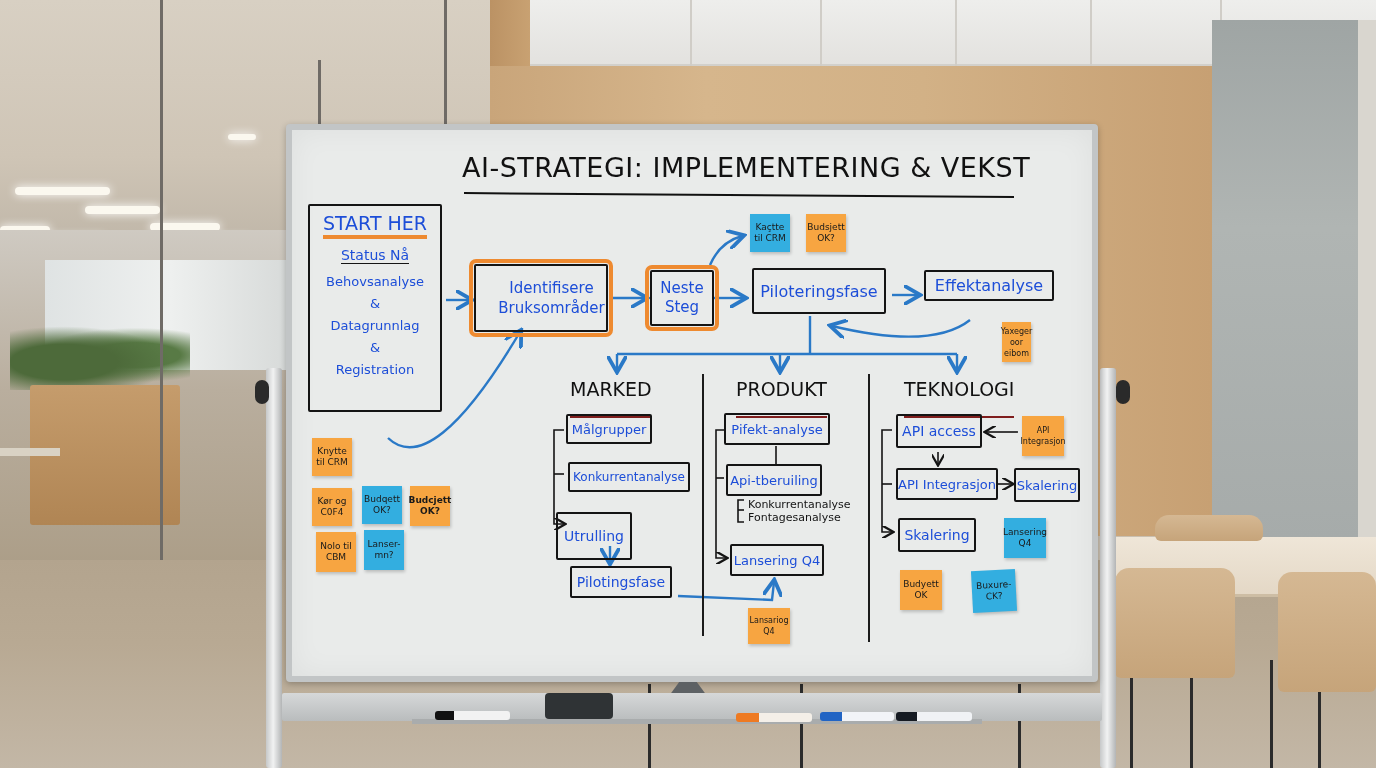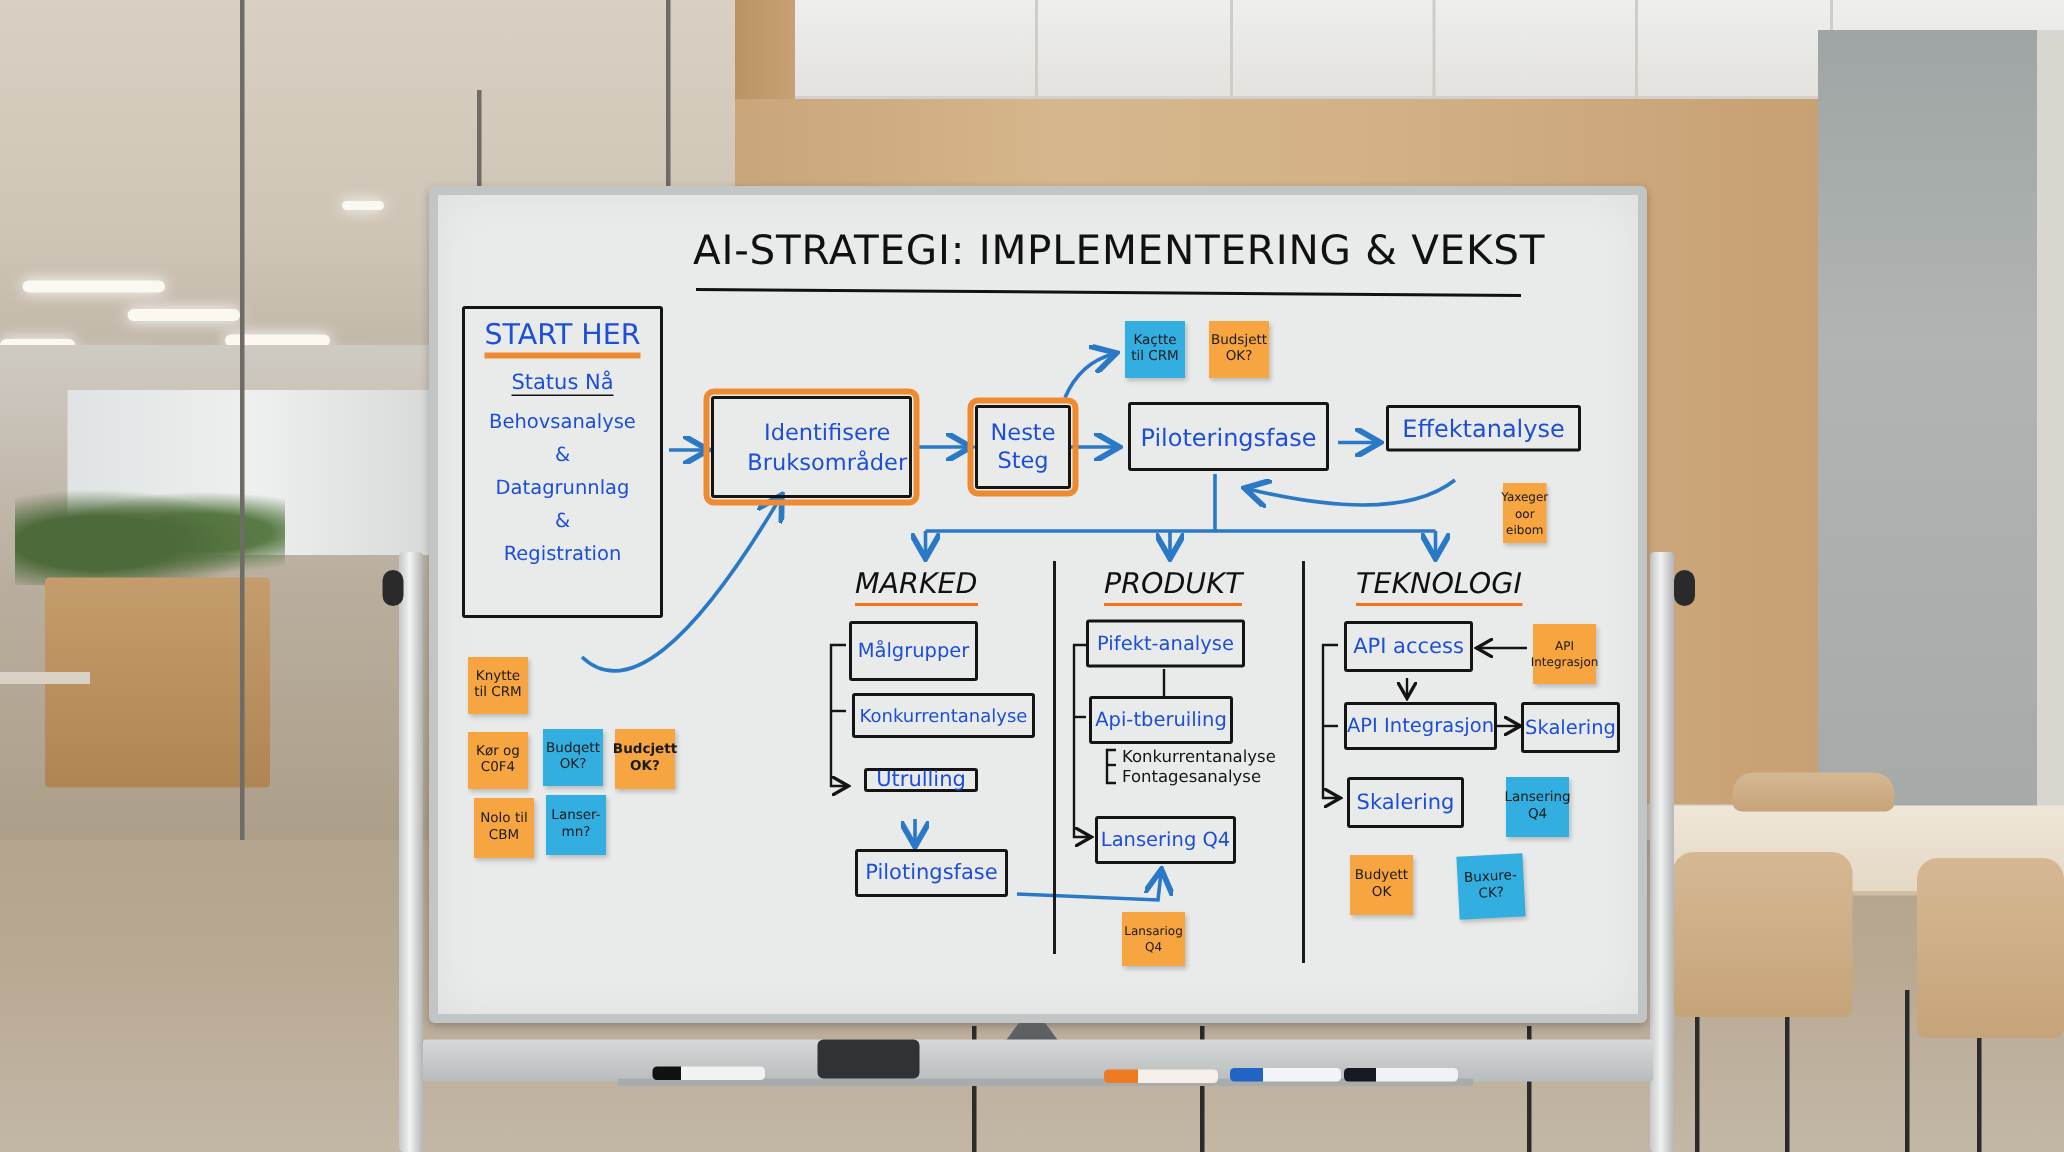--- a/index.html
+++ b/index.html
@@ -55,21 +55,21 @@
   .board { position: absolute; left: 286px; top: 124px; width: 812px; height: 558px;
     background: #e9ebea; border: 6px solid #c2c5c6; border-radius: 4px;
     box-shadow: inset 0 0 30px rgba(0,0,0,0.05), 0 2px 6px rgba(0,0,0,0.25); }
   .ink { position: absolute; font-family: "DejaVu Sans", sans-serif; color: #141414; white-space: nowrap; }
   .hand-box { position: absolute; border: 2px solid #141414; background: transparent; border-radius: 2px;
     display: flex; align-items: center; justify-content: center; text-align: center; color: #1d4ed8;
     font-family: "DejaVu Sans", sans-serif; }
   .hand-box.orange { outline: 4px solid #ee8a30; outline-offset: 1px; }
   .title { position: absolute; left: 170px; top: 22px; font-size: 27px; letter-spacing: 0.5px; color: #111; }
   .title-underline { position: absolute; left: 172px; top: 64px; width: 550px; height: 2px; background: #111; transform: rotate(0.4deg); }
-  .col-header { position: absolute; font-size: 19px; color: #111; border-bottom: 2px solid #f97316; padding-bottom: 2px; font-style: italic; }
+  .col-header { position: absolute; font-size: 19px; color: #111; border-bottom: 2px solid #7f1d1d; padding-bottom: 16px; }
   .divider { position: absolute; width: 2px; background: #1b1b1b; }
   .sticky { position: absolute; font-family: "DejaVu Sans", sans-serif; font-size: 9px; line-height: 11px;
     display: flex; align-items: center; justify-content: center; text-align: center; color: #1a1a1a;
     box-shadow: 1px 2px 3px rgba(0,0,0,0.2); padding: 2px; }
   .sticky.orange { background: #f7a541; }
   .sticky.blue { background: #33aee0; }
 
   svg.arrows { position: absolute; left: 0; top: 0; width: 800px; height: 546px; pointer-events: none; }
 </style>
 </head>
@@ -187,23 +187,23 @@
   </div>
   <div class="hand-box" style="left:460px;top:138px;width:134px;height:46px;font-size:16px;">Piloteringsfase</div>
   <div class="hand-box" style="left:632px;top:140px;width:130px;height:31px;font-size:16px;">Effektanalyse</div>
 
   <div class="col-header" style="left:278px;top:248px;">MARKED</div>
   <div class="col-header" style="left:444px;top:248px;">PRODUKT</div>
   <div class="col-header" style="left:612px;top:248px;">TEKNOLOGI</div>
   <div class="divider" style="left:410px;top:244px;height:262px;"></div>
   <div class="divider" style="left:576px;top:244px;height:268px;"></div>
 
-  <div class="hand-box" style="left:274px;top:284px;width:86px;height:40px;font-size:13px;">Målgrupper</div>
+  <div class="hand-box" style="left:274px;top:284px;width:86px;height:30px;font-size:13px;">Målgrupper</div>
   <div class="hand-box" style="left:276px;top:332px;width:122px;height:30px;font-size:12px;">Konkurrentanalyse</div>
-  <div class="hand-box" style="left:284px;top:382px;width:76px;height:16px;font-size:14px;">Utrulling</div>
+  <div class="hand-box" style="left:264px;top:382px;width:76px;height:48px;font-size:14px;">Utrulling</div>
   <div class="hand-box" style="left:278px;top:436px;width:102px;height:32px;font-size:14px;">Pilotingsfase</div>
 
   <div class="hand-box" style="left:432px;top:283px;width:106px;height:32px;font-size:13px;">Pifekt-analyse</div>
   <div class="hand-box" style="left:434px;top:334px;width:96px;height:32px;font-size:13px;">Api-tberuiling</div>
   <div class="ink" style="left:456px;top:368px;font-size:11px;line-height:13px;">Konkurrentanalyse</div>
   <div class="ink" style="left:456px;top:381px;font-size:11px;line-height:13px;">Fontagesanalyse</div>
   <div class="hand-box" style="left:438px;top:414px;width:94px;height:32px;font-size:13px;">Lansering Q4</div>
 
   <div class="hand-box" style="left:604px;top:284px;width:86px;height:34px;font-size:14px;">API access</div>
   <div class="hand-box" style="left:604px;top:338px;width:102px;height:32px;font-size:13px;">API Integrasjon</div>

